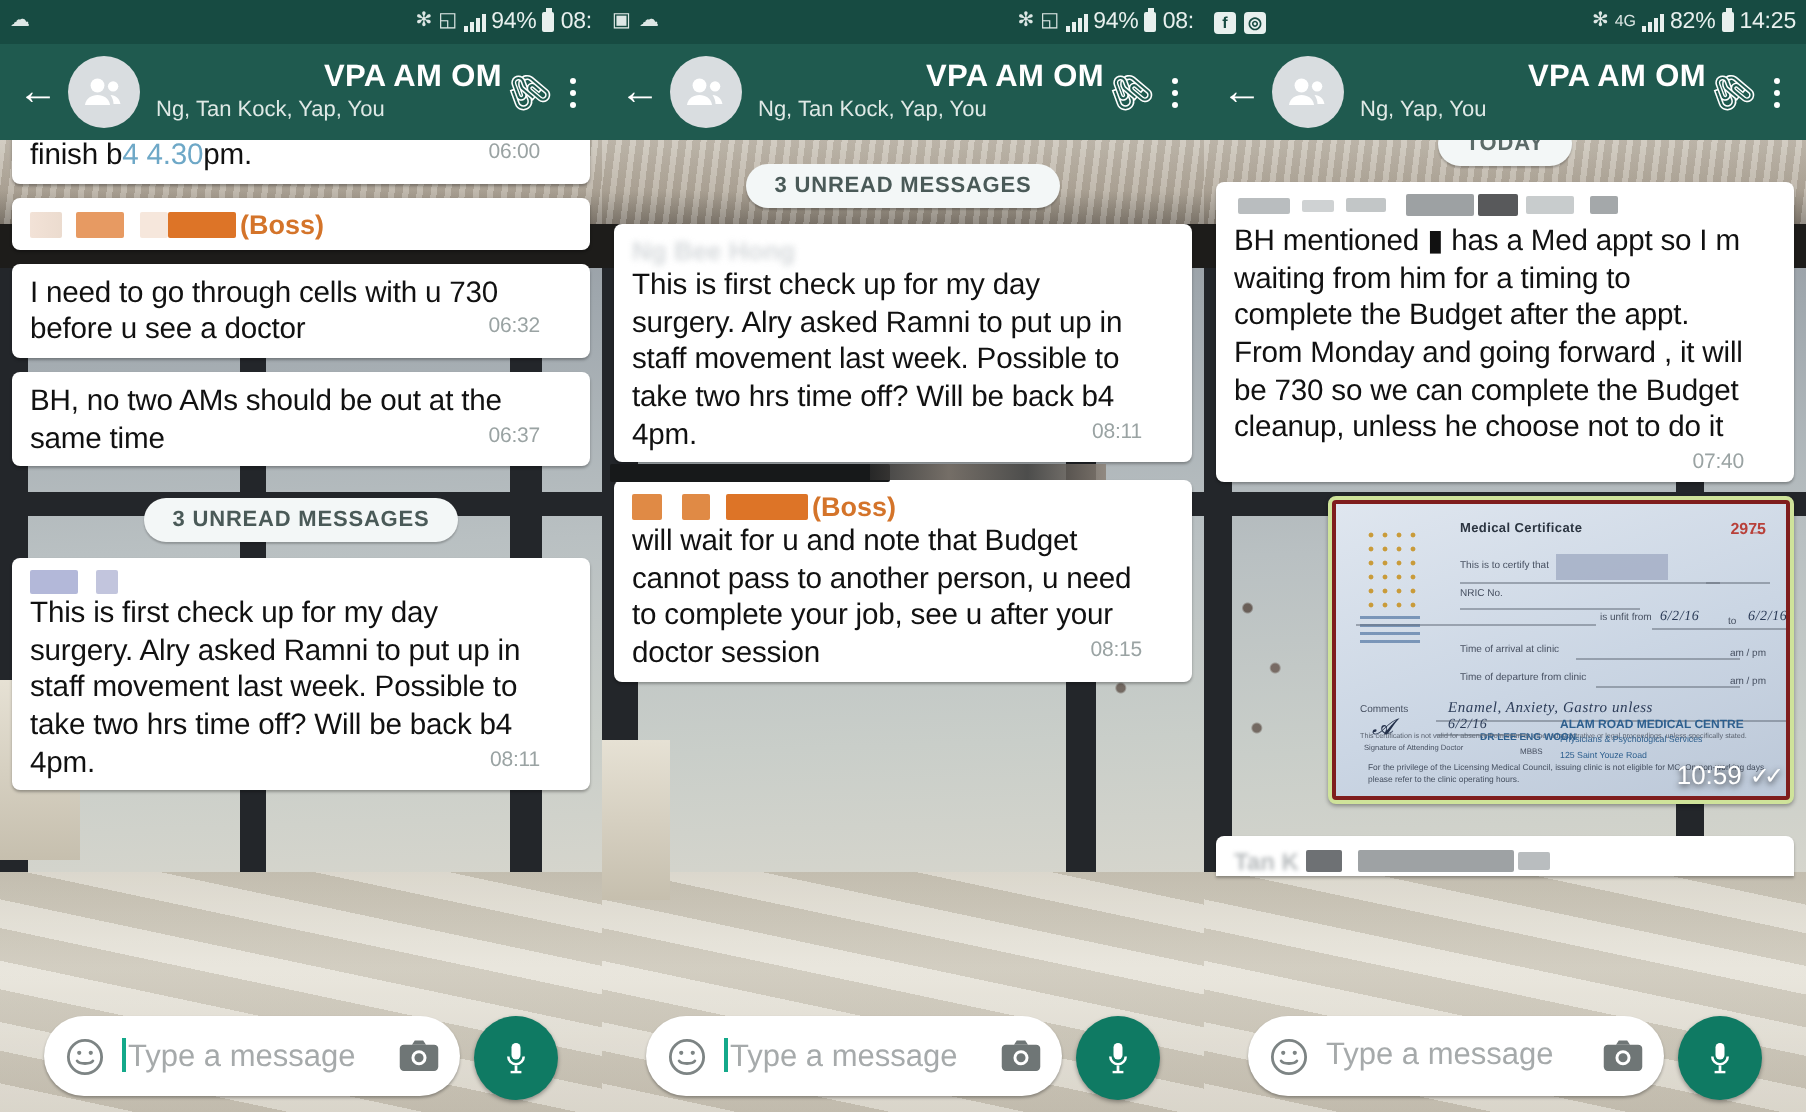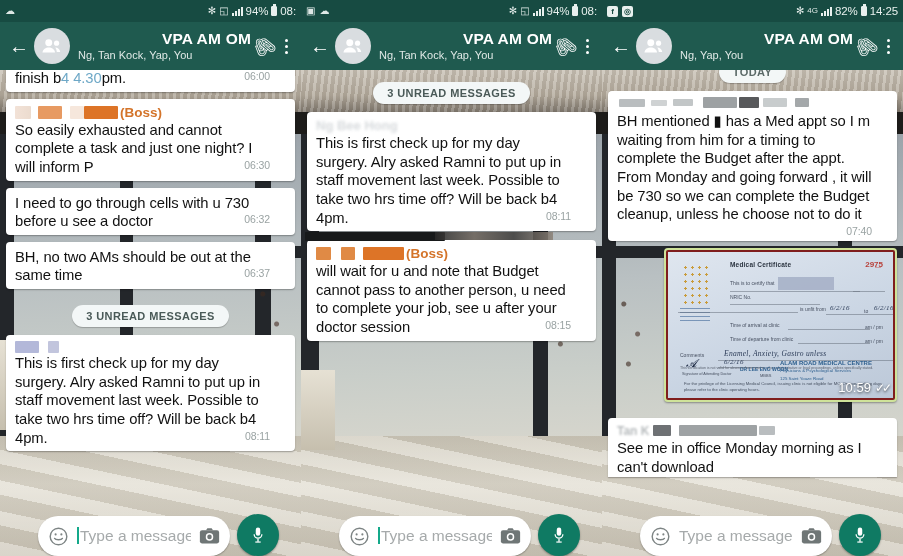--- a/index.html
+++ b/index.html
@@ -135,22 +135,22 @@
   .mc .foot3 { position:absolute; bottom:6px; left:16px; right:10px; font-size:4.2px; color:#465060;
         line-height:1.3; }
   .mc .sig2 { position:absolute; bottom:28px; left:18px; font-family:"Liberation Serif",serif;
         font-style:italic; color:#23304a; font-size:11px; }
   .img-meta { position:absolute; right:6px; bottom:5px; color:#fff; font-size:13px;
         text-shadow: 0 1px 3px rgba(0,0,0,.8); display:flex; align-items:center; gap:4px; }
   .ticks { font-size: 12px; letter-spacing: -3px; }
 
   
   .composer {
-    position: absolute; left: 16px; right: 0; bottom: 0; height: 48px;
-    display: flex; align-items: flex-end; padding: 0 22px; z-index: 20;
+    position: absolute; left: 0; right: 0; bottom: 0; height: 48px;
+    display: flex; align-items: flex-start; padding: 0 22px; z-index: 20;
   }
   .inputpill {
     flex: 1 1 auto; height: 40px; background: #fff; border-radius: 21px;
     display: flex; align-items: center; padding: 0 10px; gap: 8px;
     box-shadow: 0 1px 1.5px rgba(0,0,0,.3); min-width: 0;
   }
   .smiley { width: 21px; height: 21px; flex: 0 0 21px; }
   .ph { flex: 1 1 auto; font-size: 15.5px; color: #a6aaab; position: relative;
         white-space: nowrap; overflow: hidden; }
   .caret { display:inline-block; width:2px; height:17px; background:#14a98a;
@@ -235,24 +235,20 @@
 
         <div class="bubble clearfix">
           <div class="sender">
             <span class="blk" style="width:16px;background:linear-gradient(90deg,#f0ddd0,#e8d5c6);opacity:.85"></span>
             <span style="display:inline-block;width:7px"></span>
             <span class="blk" style="width:24px;background:#e79a62;"></span>
             <span style="display:inline-block;width:8px"></span>
             <span class="blk" style="width:14px;background:#f6e7dc;"></span>
             <span class="blk" style="width:34px;background:#dd7427;"></span>
             <span class="boss">(Boss)</span>
-          </div>
-          <div class="btext">
-            <span>So easily exhausted and cannot complete a task and just one night? I will inform P</span>
-            <span class="tstamp">06:30</span>
           </div>
         </div>
 
         <div class="bubble clearfix">
           <div class="btext">
             <span>I need to go through cells with u 730 before u see a doctor</span>
             <span class="tstamp">06:32</span>
           </div>
         </div>
 
@@ -554,21 +550,20 @@
           </div>
         </div>
 
         <div class="bubble clearfix" style="margin-top:3px;border-bottom-left-radius:0;border-bottom-right-radius:0;padding-bottom:0">
           <div class="sender" style="height:14px;position:relative">
             <span style="position:absolute;left:0;top:0;font-size:12px;color:#b7bbbd;filter:blur(1.1px)">Tan K</span>
             <span class="blk" style="position:absolute;left:36px;top:1px;width:18px;height:11px;background:#6e7174;"></span>
             <span class="blk" style="position:absolute;left:62px;top:1px;width:78px;height:11px;background:#9ea2a4;"></span>
             <span class="blk" style="position:absolute;left:142px;top:2px;width:16px;height:9px;background:#b9bdbf;"></span>
           </div>
-          <div class="btext">See me in office Monday morning as I can't download</div>
         </div>
 
       </div>
     </div>
 
     <div class="composer">
       <div class="inputpill">
         <svg class="smiley" viewBox="0 0 24 24">
           <circle cx="12" cy="12" r="9.5" fill="none" stroke="#7d8484" stroke-width="1.6"></circle>
           <circle cx="8.7" cy="9.6" r="1.2" fill="#7d8484"></circle>

